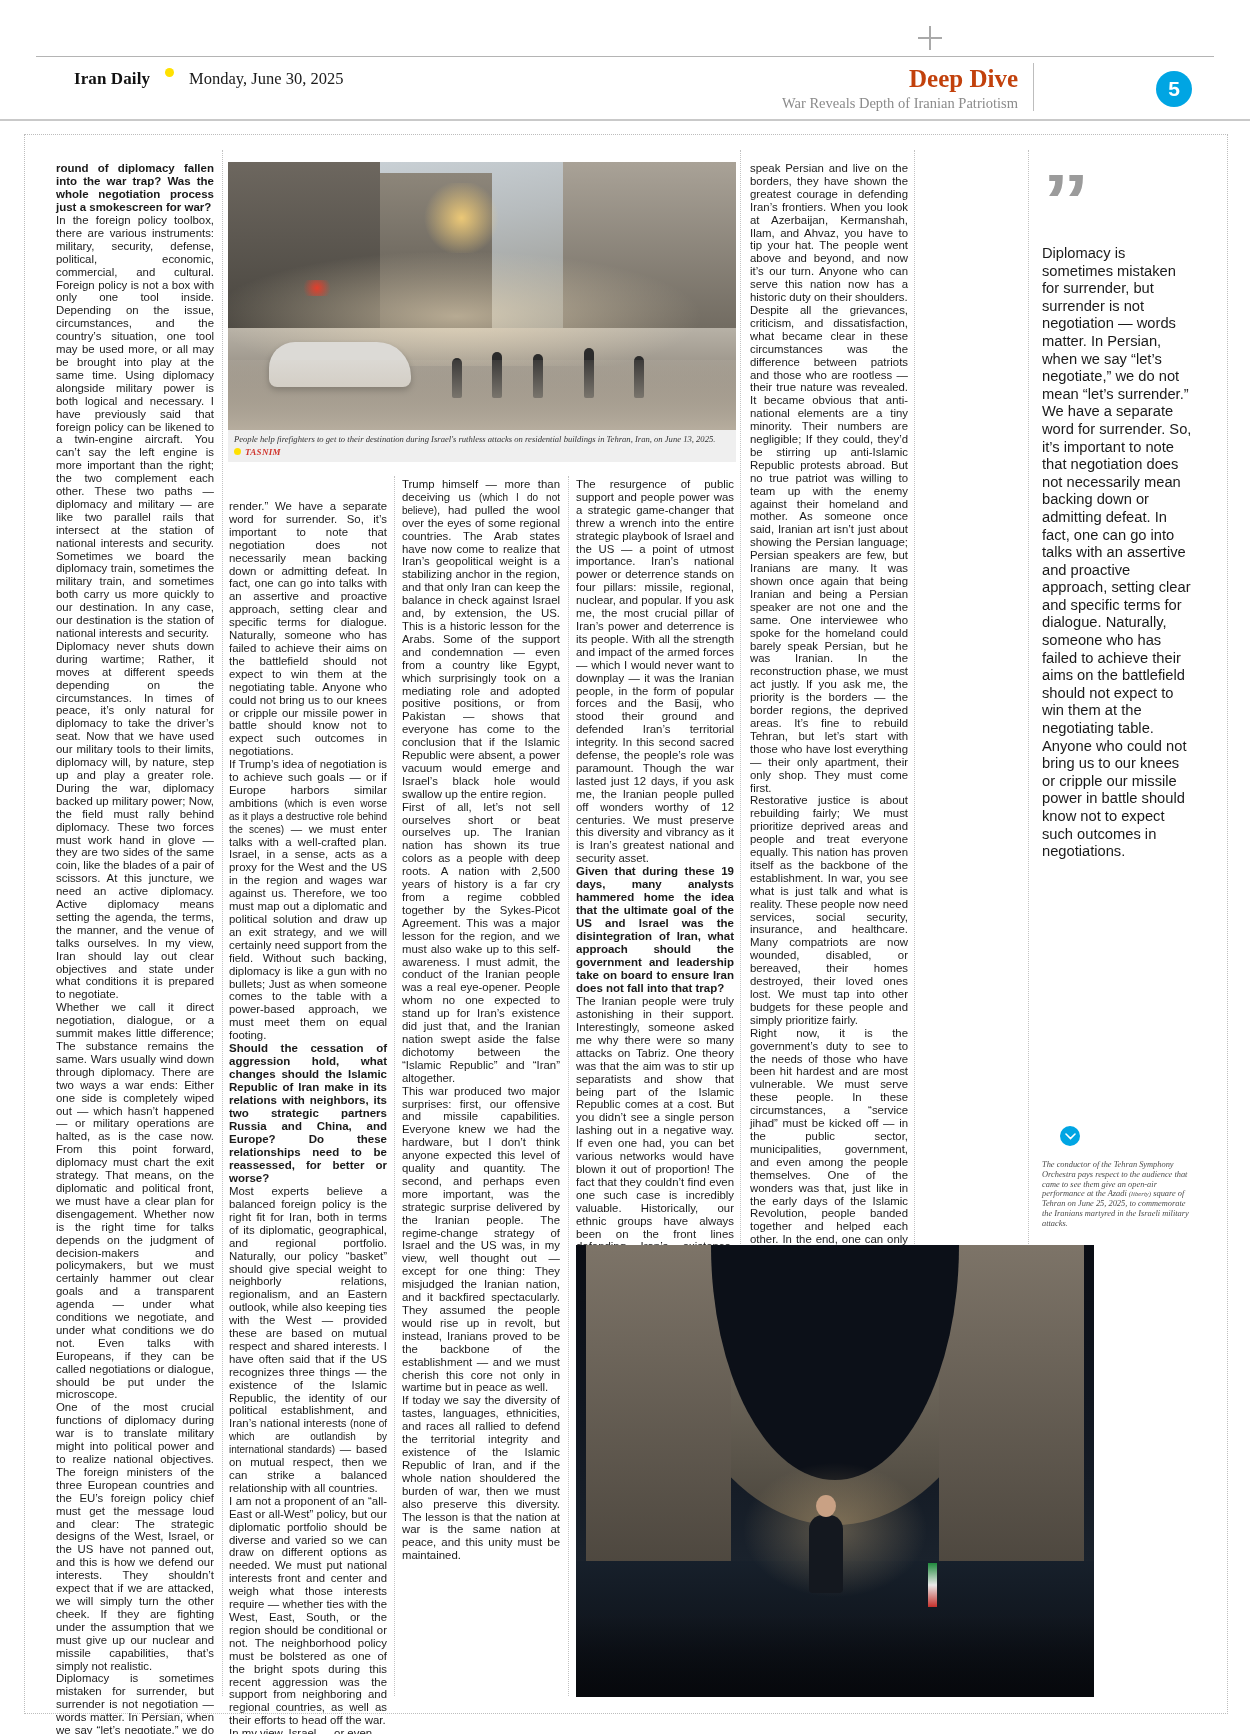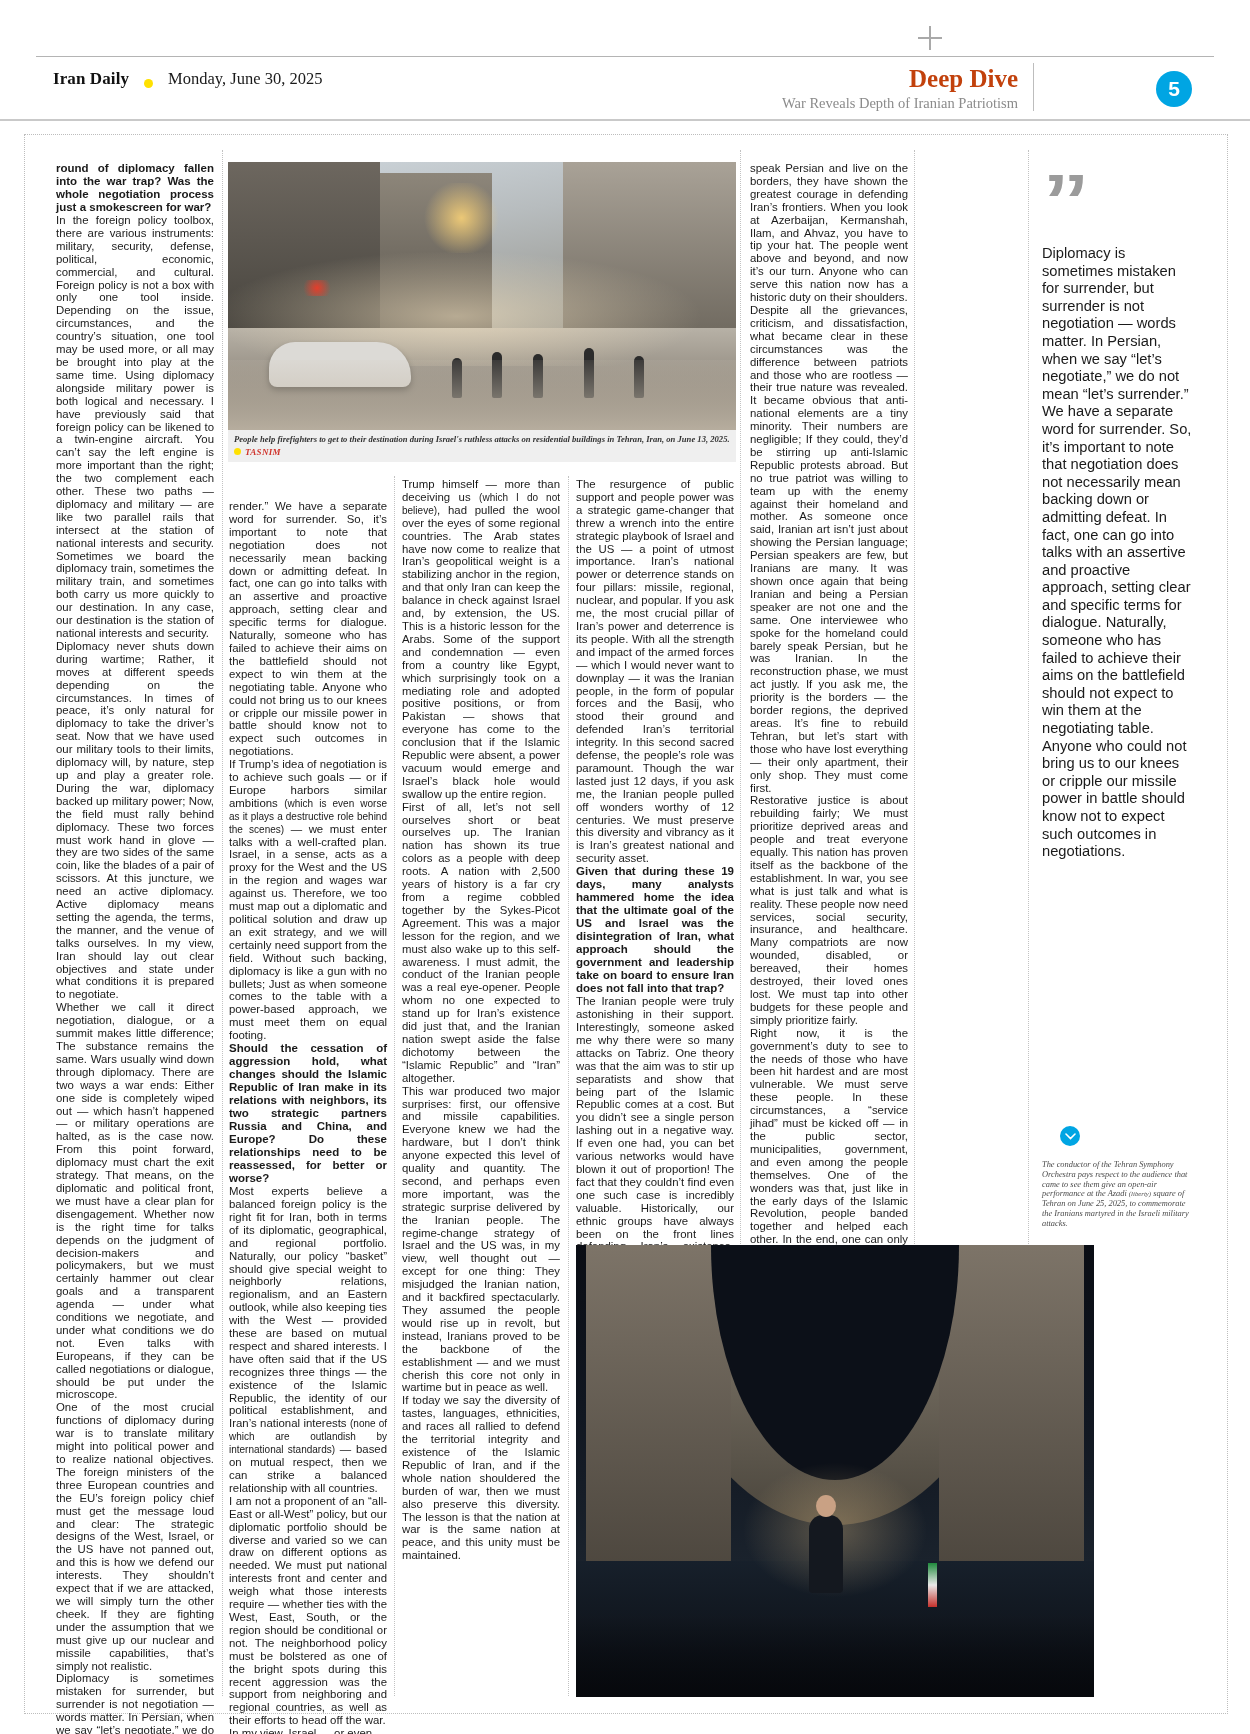--- a/index.html
+++ b/index.html
@@ -7,21 +7,21 @@
 
   .page{position:relative;width:1250px;height:1734px;background:#fff;}
 
   
   .cropmark{position:absolute;width:24px;height:24px;}
   .cropmark:before{content:"";position:absolute;left:11px;top:0;width:1.5px;height:24px;background:#a9a9a9;}
   .cropmark:after{content:"";position:absolute;top:11px;left:0;height:1.5px;width:24px;background:#a9a9a9;}
 
   
   .masthead{position:absolute;left:36px;top:56px;width:1178px;height:56px;border-top:1.5px solid #b4b4b4;}
-  .mast-left{position:absolute;left:17px;top:12px;display:flex;align-items:flex-end;gap:15px;}
+  .mast-left{position:absolute;left:38px;top:12px;display:flex;align-items:flex-start;gap:15px;}
   .paper-name{font-family:"Liberation Serif",serif;font-weight:bold;font-size:17px;letter-spacing:.1px;color:#111;}
   .dot-yellow{width:9px;height:9px;border-radius:50%;background:#ffe100;display:inline-block;position:relative;top:-1px;}
   .mast-date{font-family:"Liberation Serif",serif;font-size:16.5px;color:#1a1a1a;}
 
   .mast-section{position:absolute;right:196px;top:8px;text-align:right;width:420px;}
   .section-title{font-family:"Liberation Serif",serif;font-weight:bold;font-size:25px;color:#c2410c;line-height:1.1;}
   .section-sub{font-family:"Liberation Serif",serif;font-size:14.5px;color:#8b8b8b;margin-top:2px;}
   .mast-divider{position:absolute;right:180px;top:6px;width:1.2px;height:48px;background:#bdbdbd;}
   .pagenum{position:absolute;right:22px;top:14px;width:36px;height:36px;border-radius:50%;background:#00a5e3;color:#fff;
            font-family:"Liberation Sans",sans-serif;font-weight:bold;font-size:21px;display:flex;align-items:center;justify-content:center;}
@@ -42,21 +42,21 @@
   .sig{font-style:italic;font-weight:bold;font-size:11px;line-height:12.8px;}
 
   
   .vsep{position:absolute;width:0px;border-left:1px dotted #c2c2c2;}
 
   
   .photo{position:absolute;overflow:hidden;background:#8e8275;}
   .photo-main{left:228px;top:162px;width:508px;height:268px;}
   .cap-wrap{position:absolute;left:228px;top:430px;width:508px;}
   .cap-band{background:#efefef;padding:4px 6px 5px 6px;}
-  .cap-text{font-family:"Liberation Serif",serif;font-style:italic;font-size:8.6px;line-height:10px;color:#333;font-weight:bold;}
+  .cap-text{font-family:"Liberation Serif",serif;font-style:italic;font-size:8.6px;line-height:10px;color:#333;}
   .cap-credit{display:flex;align-items:center;gap:4px;margin-top:3px;}
   .cap-credit .dot-yellow{width:7px;height:7px;}
   .cap-credit span.src{font-family:"Liberation Serif",serif;font-style:italic;font-weight:bold;font-size:9px;color:#d0342c;letter-spacing:.3px;}
 
   
   .pullquote{position:absolute;left:1042px;top:175px;width:152px;}
   .qmark{font-family:"Liberation Sans",sans-serif;font-size:96px;line-height:54px;color:#9b9b9b;font-weight:bold;letter-spacing:-6px;height:62px;overflow:hidden;}
   .qtext{font-family:"Liberation Sans",sans-serif;font-size:14.7px;line-height:17.6px;color:#1a1a1a;margin-top:8px;}
 
   .chevron{position:absolute;left:1060px;top:1126px;width:20px;height:20px;border-radius:50%;background:#00a5e3;

